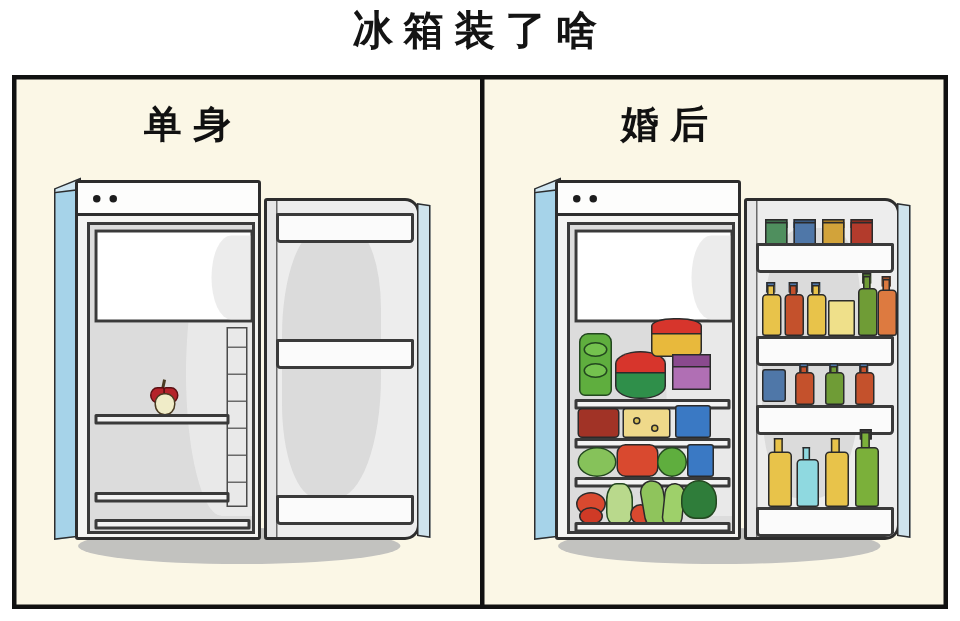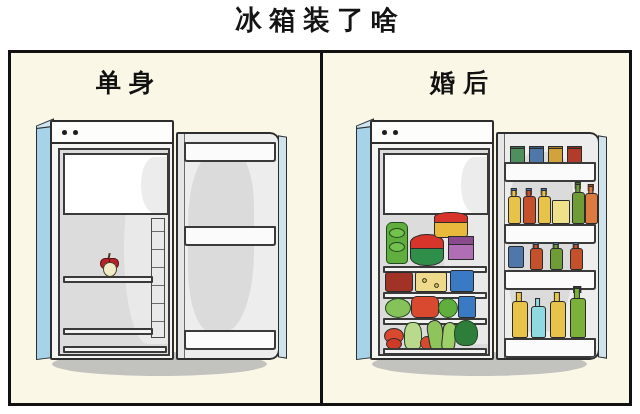--- a/index.html
+++ b/index.html
@@ -33,21 +33,21 @@
     position:absolute;left:320px;top:50px;width:3px;height:356px;
     background:#111111;
   }
 
   
   .panel-label{
     position:absolute;
     font-size:25px;font-weight:700;letter-spacing:8px;color:#111111;
   }
   #label-left{left:96px;top:66px;}
-  #label-right{left:430px;top:66px;}
+  #label-right{left:414px;top:66px;}
 
   
   .shadow{
     position:absolute;
     background:#b9b9b9;
     border-radius:50%;
     filter:blur(0.4px);
     opacity:.85;
   }
   #shadow-left{left:52px;top:352px;width:215px;height:24px;}

